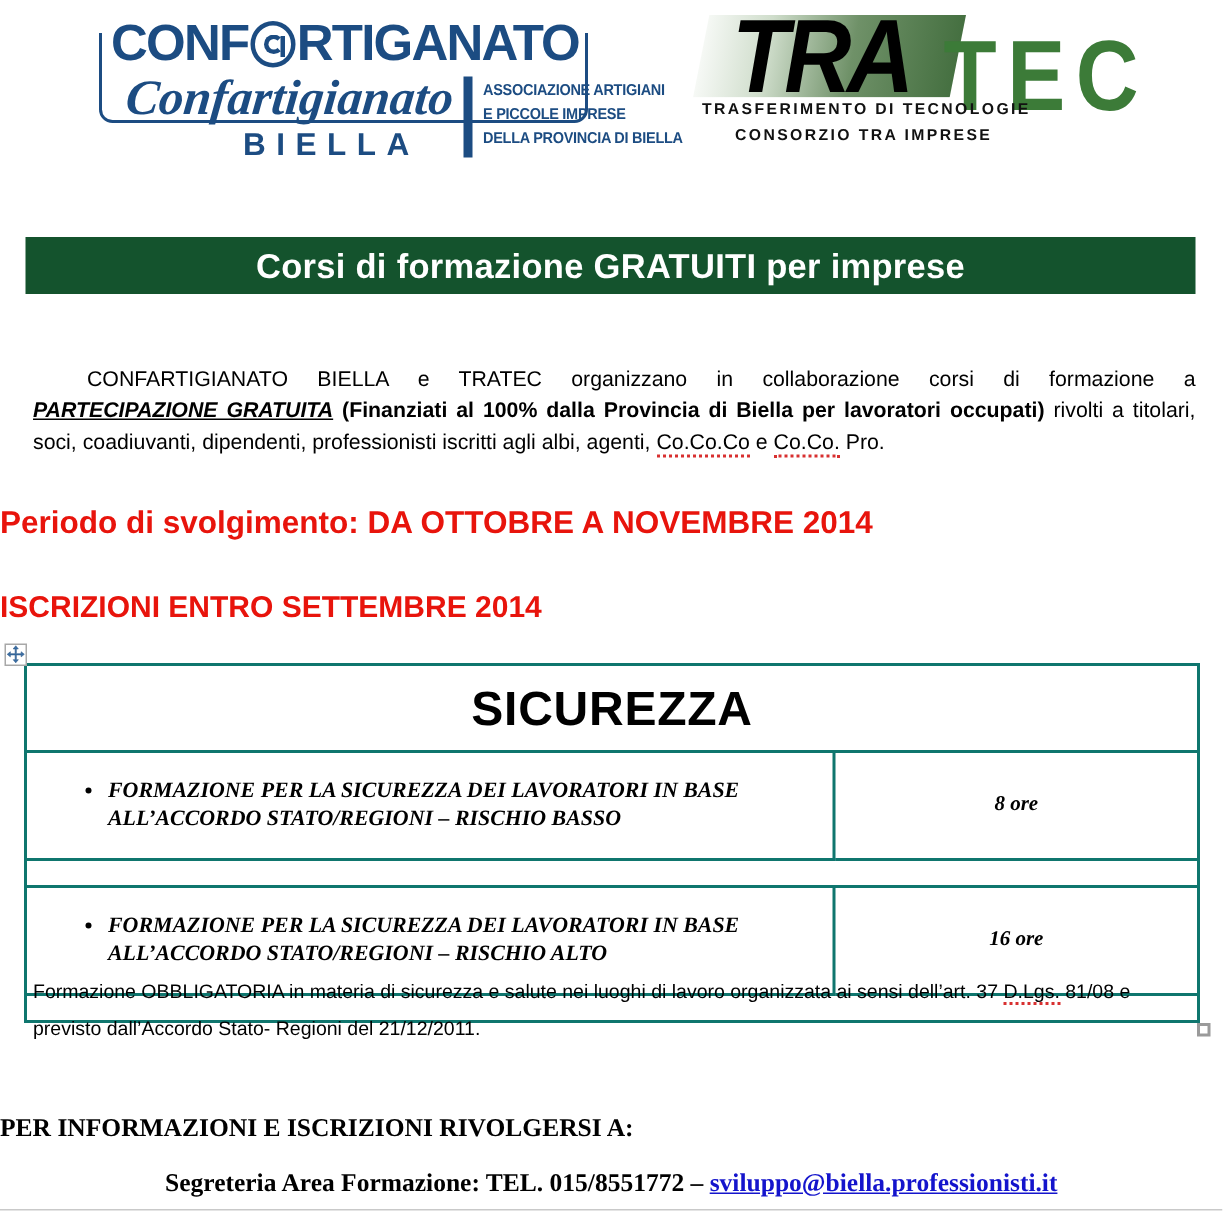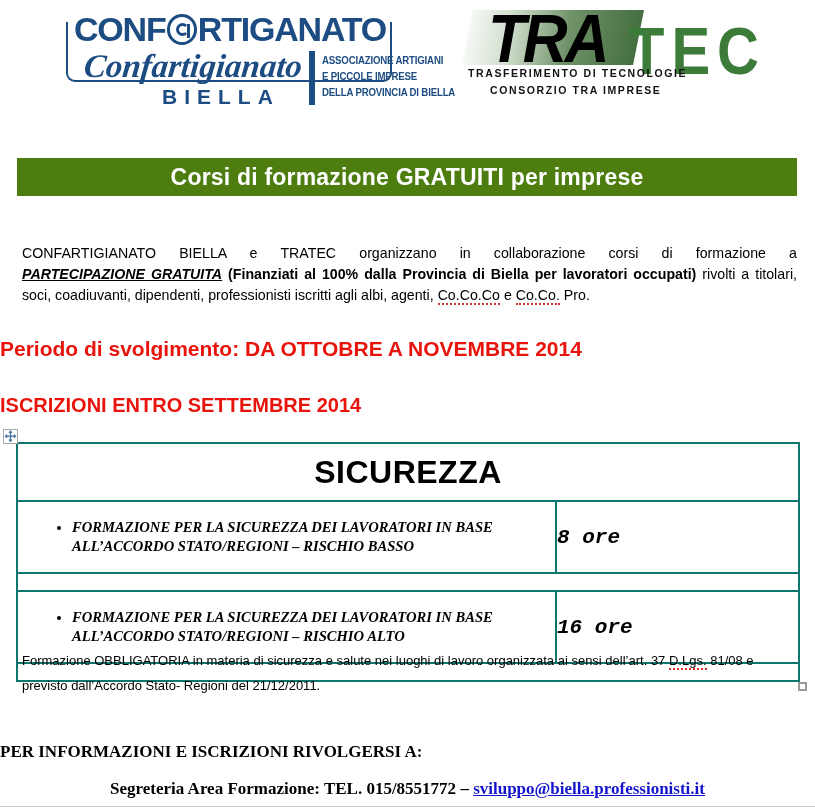--- a/index.html
+++ b/index.html
@@ -201,21 +201,21 @@
   .tratec-sub1 { left: 6px;  top: 60px; }
   .tratec-sub2 { left: 28px; top: 77px; }
 
   
   .banner {
     position: absolute;
     left: 17px;
     top: 158px;
     width: 780px;
     height: 38px;
-    background: #4d7c0f;
+    background: #14532d;
     display: flex;
     align-items: center;
     justify-content: center;
   }
   .banner-text {
     font-family: "Liberation Sans", sans-serif;
     font-weight: bold;
     font-size: 23px;
     color: #ffffff;
     letter-spacing: 0.2px;
@@ -227,21 +227,21 @@
     position: absolute;
     left: 22px;
     top: 243px;
     width: 775px;
     font-family: "Liberation Sans", sans-serif;
     font-size: 14.2px;
     line-height: 21px;
     text-align: justify;
     color: #000000;
   }
-  .intro .line1 { text-align: justify; text-align-last: justify; }
+  .intro .line1 { text-align: justify; text-align-last: justify; margin-left: 36px; }
   .u-bold-italic {
     font-weight: bold;
     font-style: italic;
     text-decoration: underline;
   }
   .b { font-weight: bold; }
   .spell {
     border-bottom: 2px dotted #d83030;
     padding-bottom: 0px;
   }
@@ -313,24 +313,25 @@
     list-style: disc;
   }
   .course-list li {
     font-family: "Liberation Serif", serif;
     font-weight: bold;
     font-style: italic;
     font-size: 14.6px;
     line-height: 19px;
   }
   .hours-cell {
-    font-family: Liberation Mono, monospace;
+    text-align: center;
+    font-family: Liberation Serif, serif;
     font-weight: bold;
     font-style: italic;
-    font-size: 21px;
+    font-size: 14px;
   }
   .spacer-row td { height: 16px; }
 
   
   .note {
     position: absolute;
     left: 22px;
     top: 648px;
     width: 775px;
     font-family: "Liberation Sans", sans-serif;

